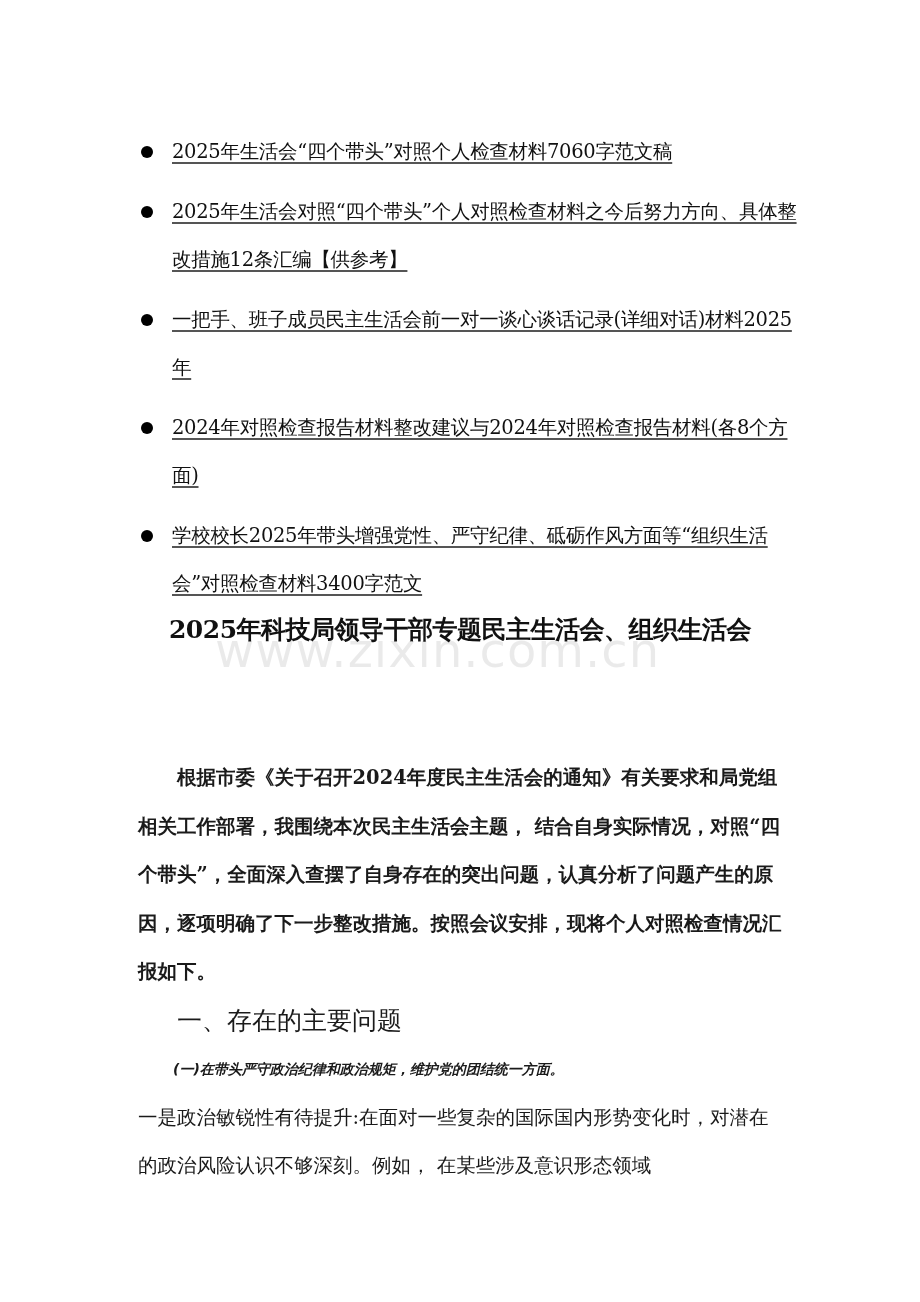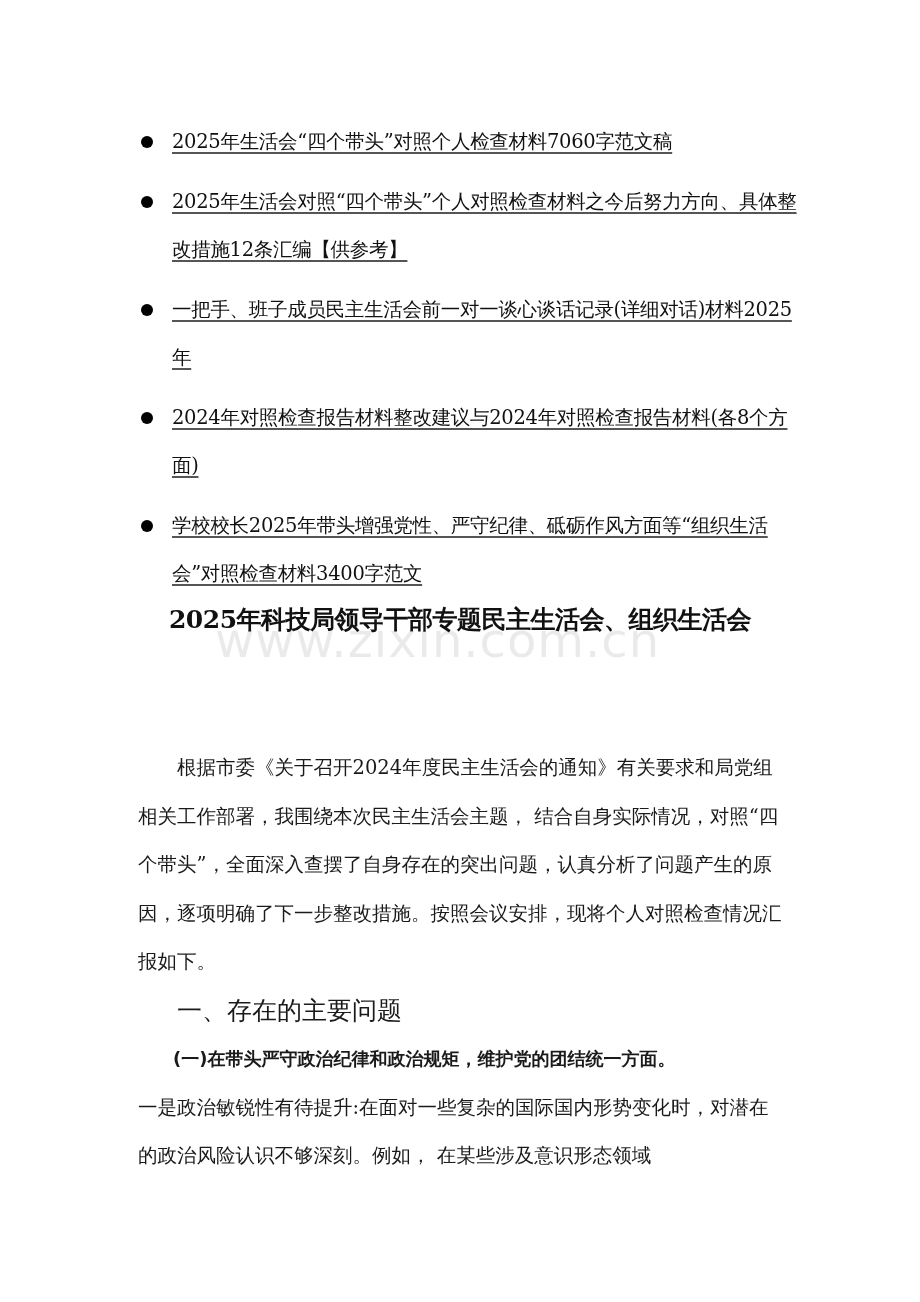--- a/index.html
+++ b/index.html
@@ -10,21 +10,21 @@
   body {
     width: 920px;
     height: 1302px;
     position: relative;
     overflow: hidden;
     font-family: "DejaVu Serif", "Liberation Serif", serif;
     color: #111111;
   }
   .page {
     position: absolute;
-    left: 0; top: 0;
+    left: 0; top: 10px;
     width: 920px;
     height: 995px;
   }
   
   .link-list {
     position: absolute;
     left: 138px;
     top: 118px;
     width: 660px;
     margin: 0;
@@ -91,32 +91,33 @@
     left: 138px;
     top: 744px;
     width: 650px;
     font-size: 19.5px;
     line-height: 48.5px;
     color: #1a1a1a;
   }
   .body-text p {
     margin: 0;
   }
-  .indent { text-indent: 39px; }
+  .indent { text-indent: 39px; font-weight: bold; }
   .section-heading {
     text-indent: 39px;
     font-family: "DejaVu Sans", "Liberation Sans", sans-serif;
     font-size: 25px;
   }
   .sub-heading {
     text-indent: 35px;
     font-weight: bold;
     font-family: "DejaVu Sans", "Liberation Sans", sans-serif;
-    font-size: 18px;
+    font-size: 14px;
     white-space: nowrap;
+    font-style: italic;
   }
 </style>
 </head>
 <body>
 
 <div class="page">
 
   <ul class="link-list">
     <li class="link-item" style="height:48px;">
       <span class="bullet" style="top:18px;"></span>

